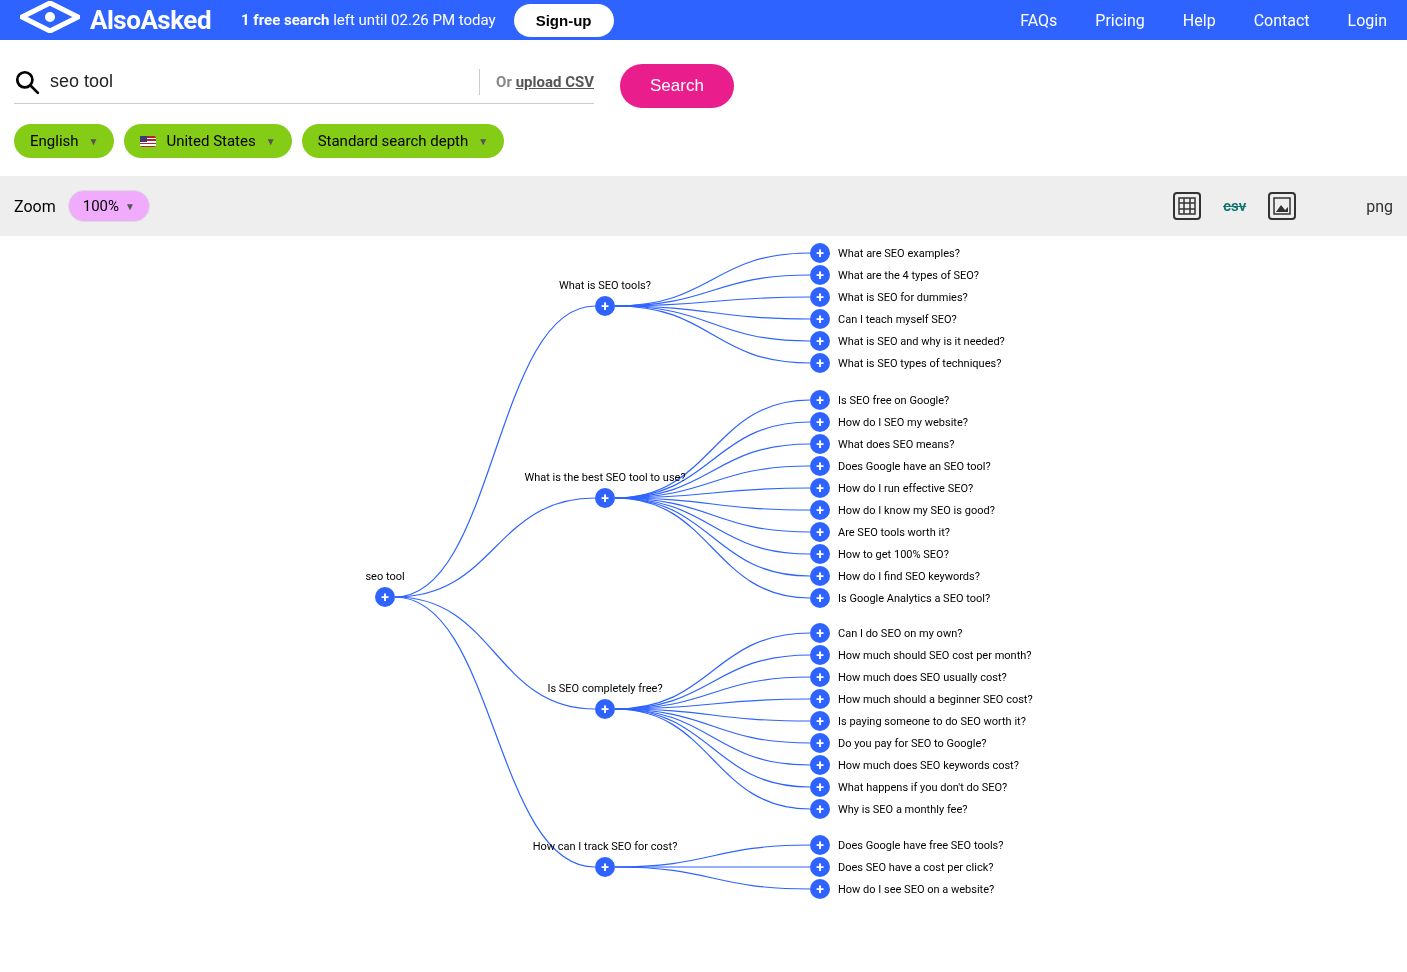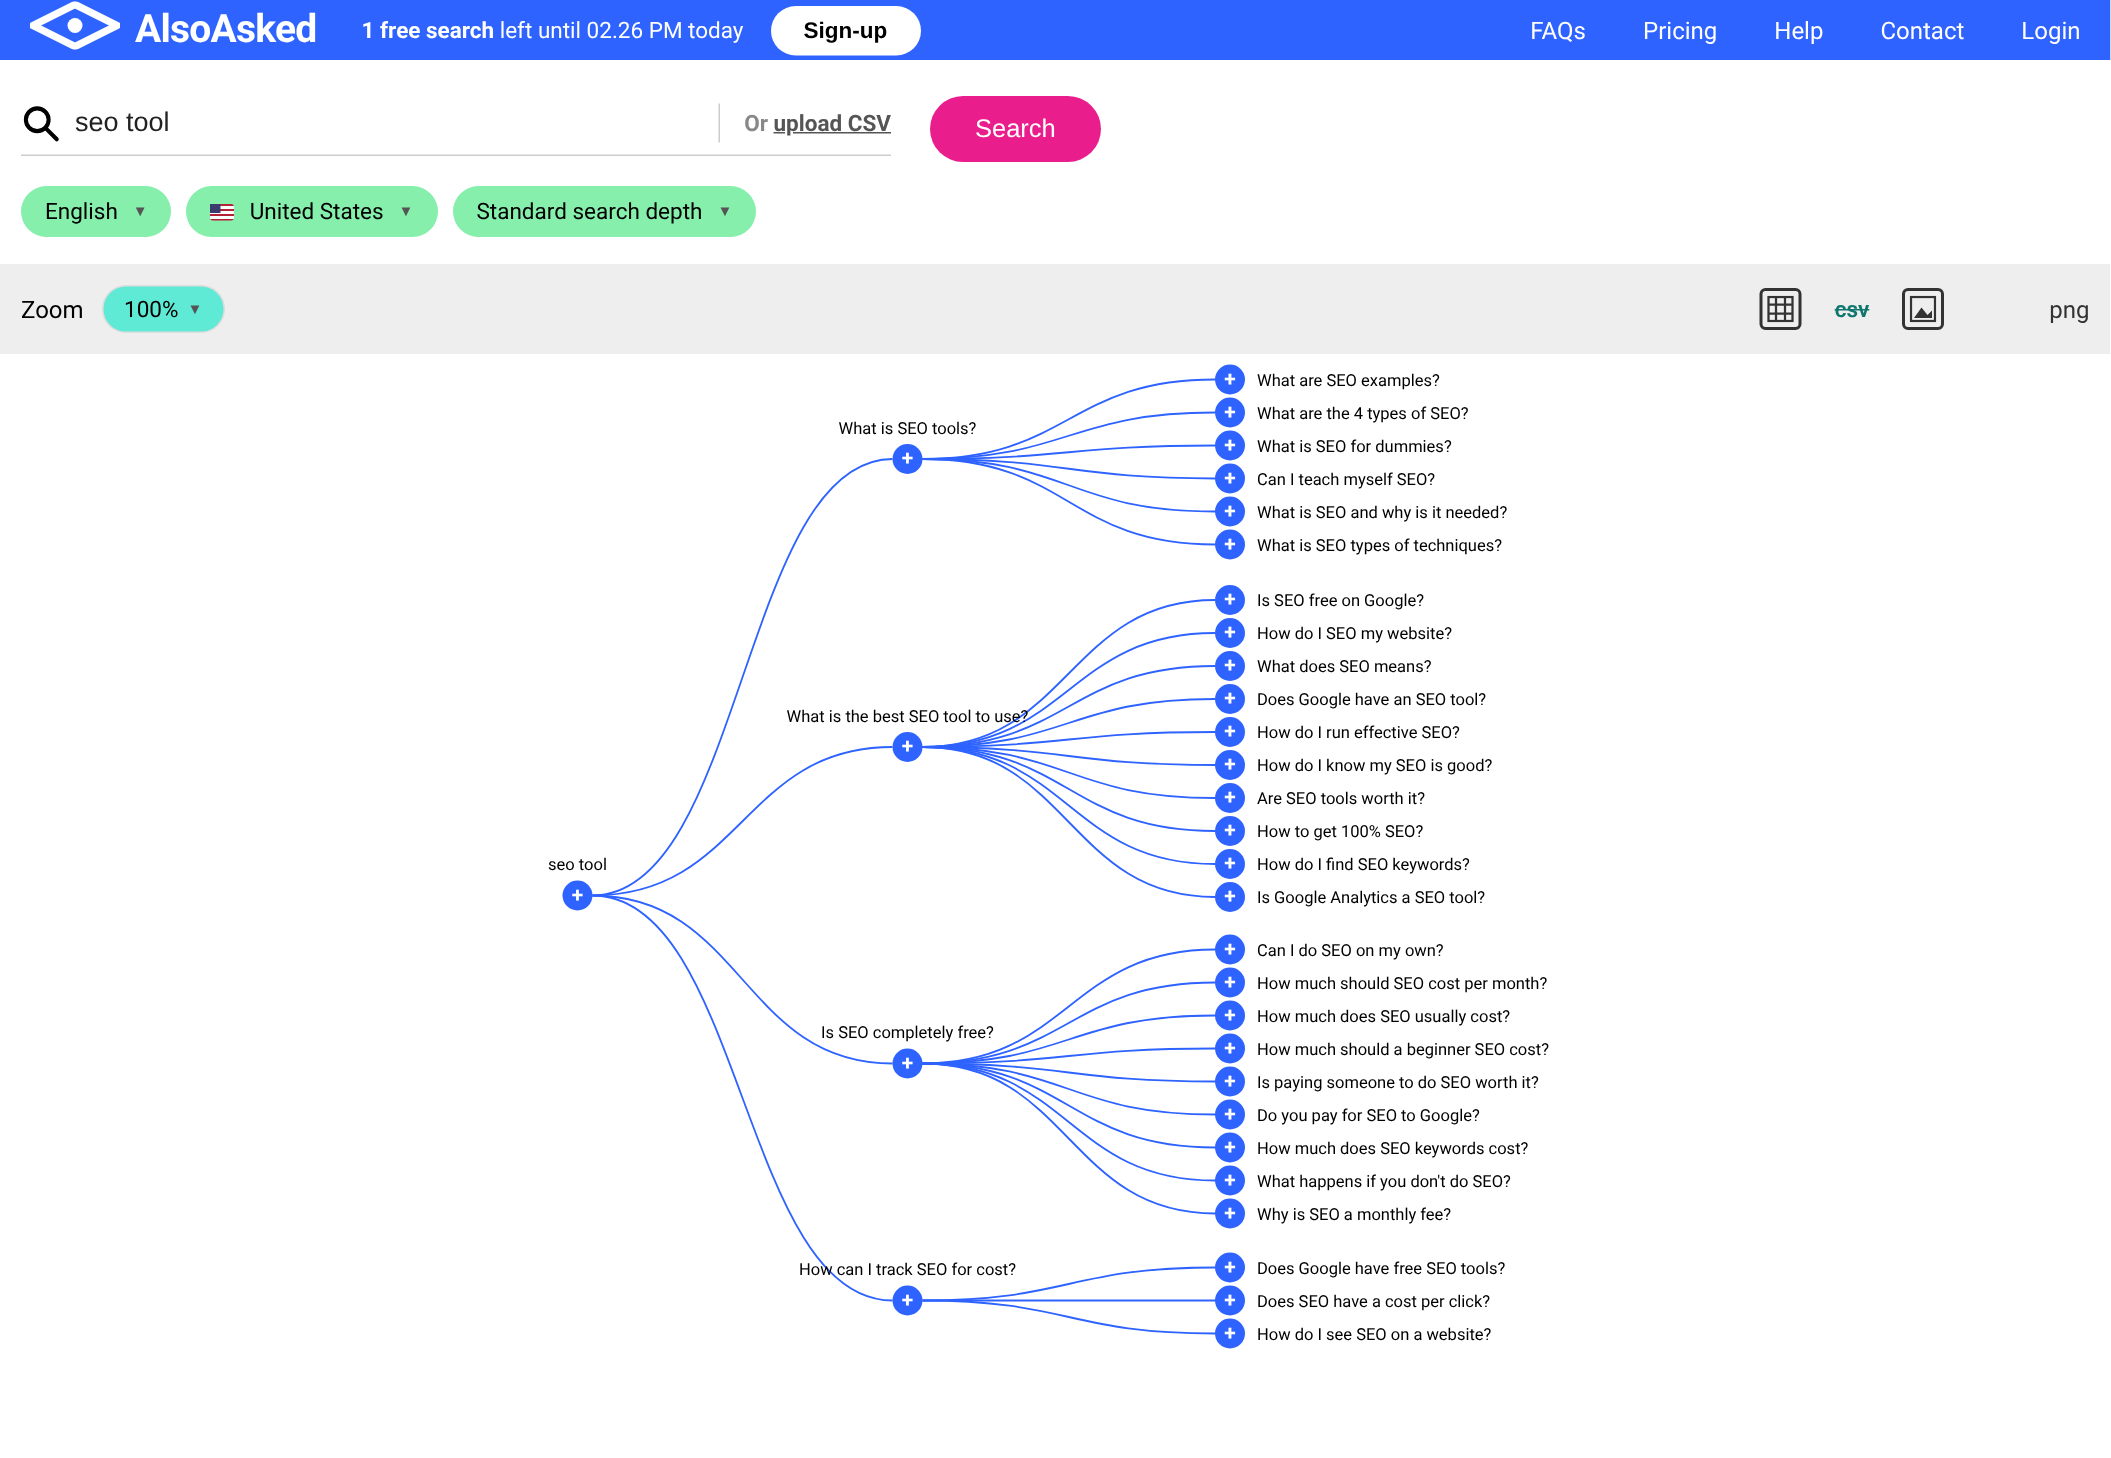--- a/index.html
+++ b/index.html
@@ -20,31 +20,31 @@
 .search-box { display: flex; align-items: center; flex: 0 0 580px; border-bottom: 1px solid #ccc; padding-bottom: 8px; }
 .search-icon { width: 26px; height: 26px; margin-right: 10px; }
 .search-input { border: none; outline: none; font-size: 18px; flex: 1; color: #222; }
 .csv-divider { width: 1px; height: 26px; background: #ccc; margin: 0 16px; }
 .csv-text { color: #888; font-size: 15px; font-weight: bold; }
 .csv-link { color: #555; text-decoration: underline; }
 .search-btn { background: #e91e8c; color: #fff; border: none; border-radius: 26px; padding: 12px 30px; font-size: 17px; cursor: pointer; margin-left: 12px; }
 
 
 .filters-row { display: flex; align-items: center; padding: 6px 14px 18px; gap: 10px; }
-.pill { background: #86efac; border-radius: 20px; padding: 8px 16px; display: flex; align-items: center; gap: 10px; font-size: 15px; cursor: pointer; }
+.pill { background: #84cc16; border-radius: 20px; padding: 8px 16px; display: flex; align-items: center; gap: 10px; font-size: 15px; cursor: pointer; }
 .flag { width: 16px; height: 11px; display: inline-block; background: linear-gradient(#b22234 0% 15%, #fff 15% 30%, #b22234 30% 45%, #fff 45% 60%, #b22234 60% 75%, #fff 75% 90%, #b22234 90%); position: relative; border-radius: 2px; }
 .flag::before { content:""; position:absolute; top:0; left:0; width:7px; height:6px; background:#3c3b6e; }
 .chev { font-size: 10px; color: #555; }
 .cached { margin-left: auto; display: flex; align-items: center; gap: 10px; font-size: 15px; }
 .cached-icon { width: 26px; height: 26px; border: 2px solid #000; border-radius: 4px; display: flex; align-items: center; justify-content: center; }
 
 
 .toolbar { background: #eee; display: flex; align-items: center; padding: 14px 14px; }
 .zoom-label { font-size: 16px; margin-right: 12px; }
-.zoom-pill { background: #5eead4; border: 1px solid #ddd; border-radius: 18px; padding: 6px 14px; font-size: 15px; display: flex; align-items: center; gap: 6px; cursor: pointer; }
+.zoom-pill { background: #f0abfc; border: 1px solid #ddd; border-radius: 18px; padding: 6px 14px; font-size: 15px; display: flex; align-items: center; gap: 6px; cursor: pointer; }
 .export-group { margin-left: auto; display: flex; align-items: center; gap: 22px; }
 .export-icon { width: 28px; height: 28px; border: 2px solid #333; border-radius: 4px; display: flex; align-items: center; justify-content: center; }
 .csv-strike { text-decoration: line-through; color: #0f766e; font-size: 15px; font-weight: 600; }
 .png-label { font-size: 16px; color: #333; margin-left: 48px; }
 
 
 .diagram { position: relative; height: 720px; overflow: hidden; }
 .diagram svg { position: absolute; top: 0; left: 0; }
 .node { position: absolute; display: flex; align-items: center; }
 .node-btn { width: 20px; height: 20px; border-radius: 50%; background: #2e63ff; color: #fff; display: flex; align-items: center; justify-content: center; font-size: 14px; font-weight: 700; cursor: pointer; flex-shrink: 0; }

